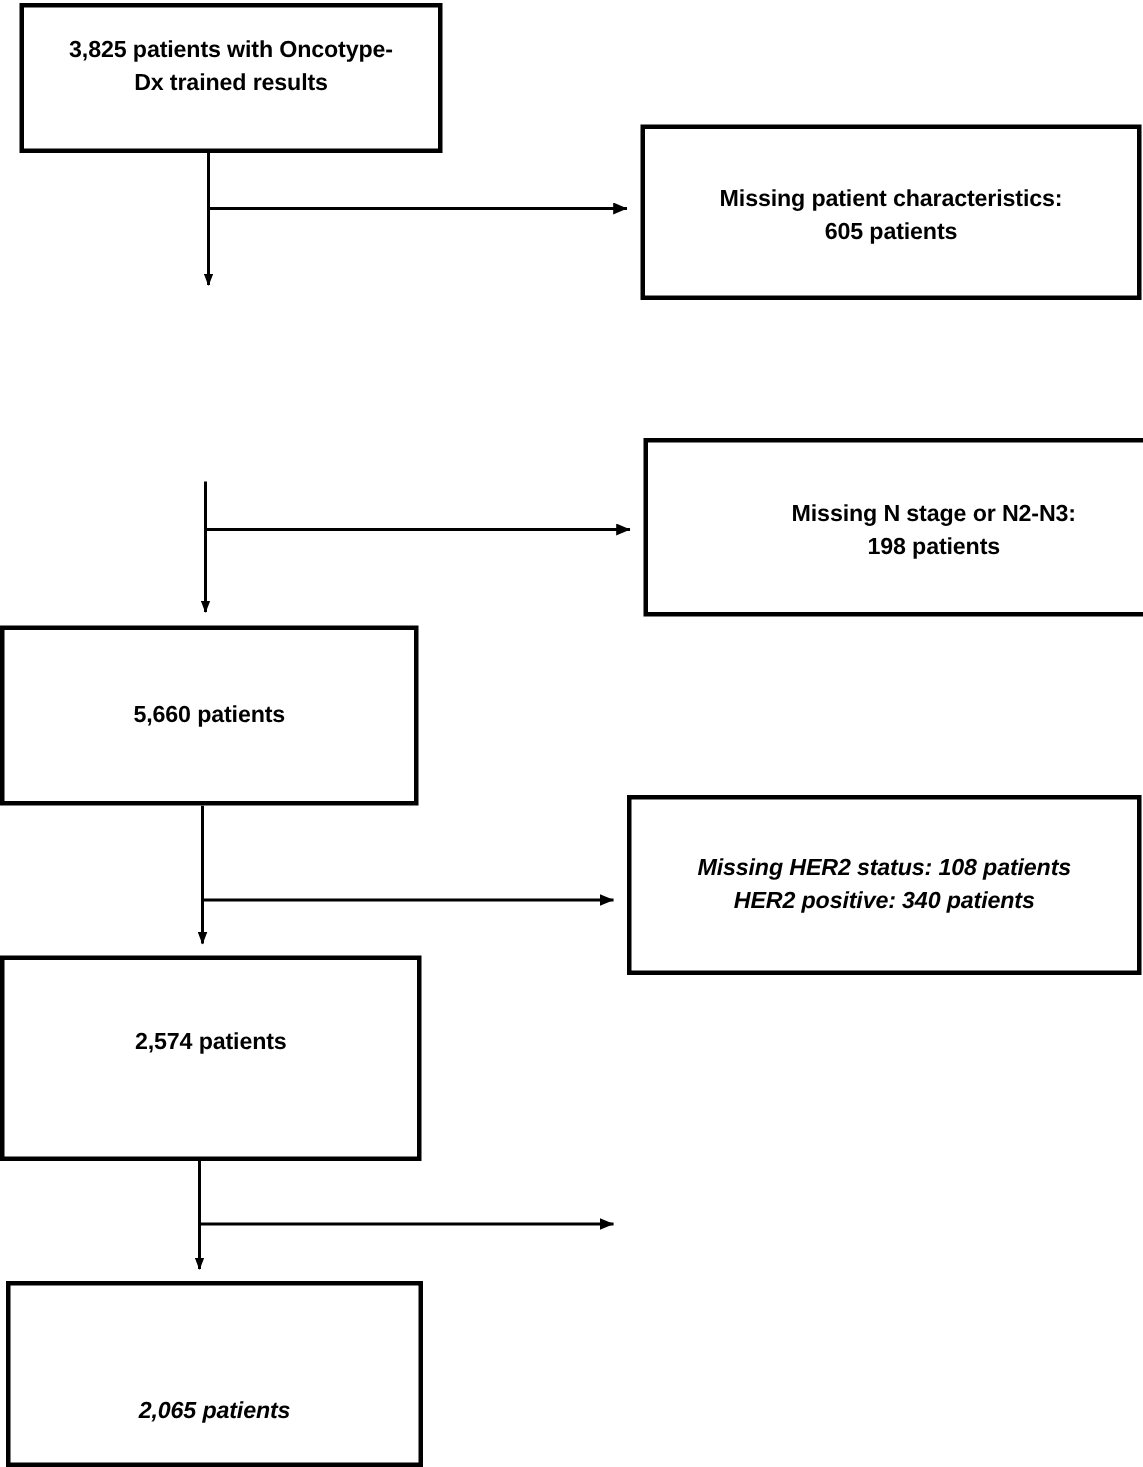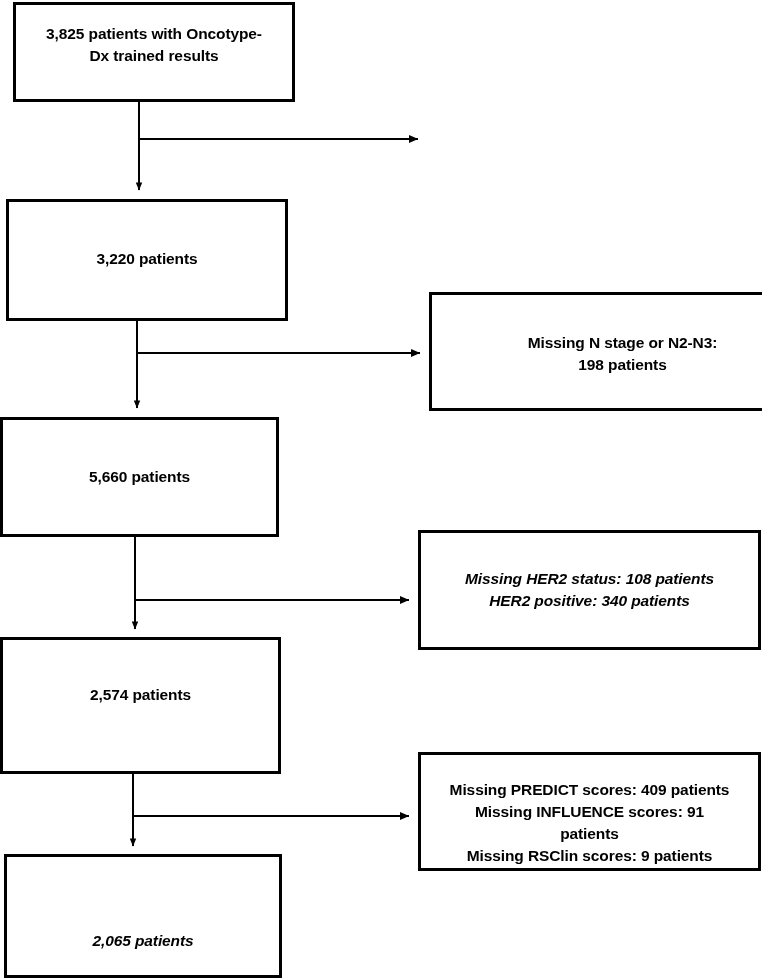--- a/index.html
+++ b/index.html
@@ -114,46 +114,42 @@
       <line x1="133" y1="758" x2="133" y2="846" stroke="#000000" stroke-width="2" marker-end="url(#arrow-down)"></line>
       <line x1="133" y1="816" x2="409" y2="816" stroke="#000000" stroke-width="2" marker-end="url(#arrow-right)"></line>
     </g>
   </svg>
 
   <div class="node main" id="n-cohort-0">
     <span class="node-text">3,825 patients with Oncotype-
 Dx trained results</span>
   </div>
 
-  <div class="node main" id="n-cohort-1">
-    <span class="node-text">3,220 patients</span>
-  </div>
 
   <div class="node main" id="n-cohort-2">
     <span class="node-text">5,660 patients</span>
   </div>
 
   <div class="node main" id="n-cohort-3">
     <span class="node-text">2,574 patients</span>
   </div>
 
   <div class="node main" id="n-cohort-4">
     <span class="node-text">2,065 patients</span>
   </div>
 
+  <div class="node exclusion" id="n-excl-0">
+    <span class="node-text">Missing patient characteristics:
+605 patients</span>
+  </div>
 
   <div class="node exclusion" id="n-excl-1">
     <span class="node-text">Missing N stage or N2-N3:
 198 patients</span>
   </div>
 
   <div class="node exclusion" id="n-excl-2">
     <span class="node-text">Missing HER2 status: 108 patients
 HER2 positive: 340 patients</span>
   </div>
 
-  <div class="node exclusion" id="n-excl-3">
-    <span class="node-text">Missing PREDICT scores: 409 patients
-Missing INFLUENCE scores: 91 patients
-Missing RSClin scores: 9 patients</span>
-  </div>
 
 </div>
 
 </body></html>

